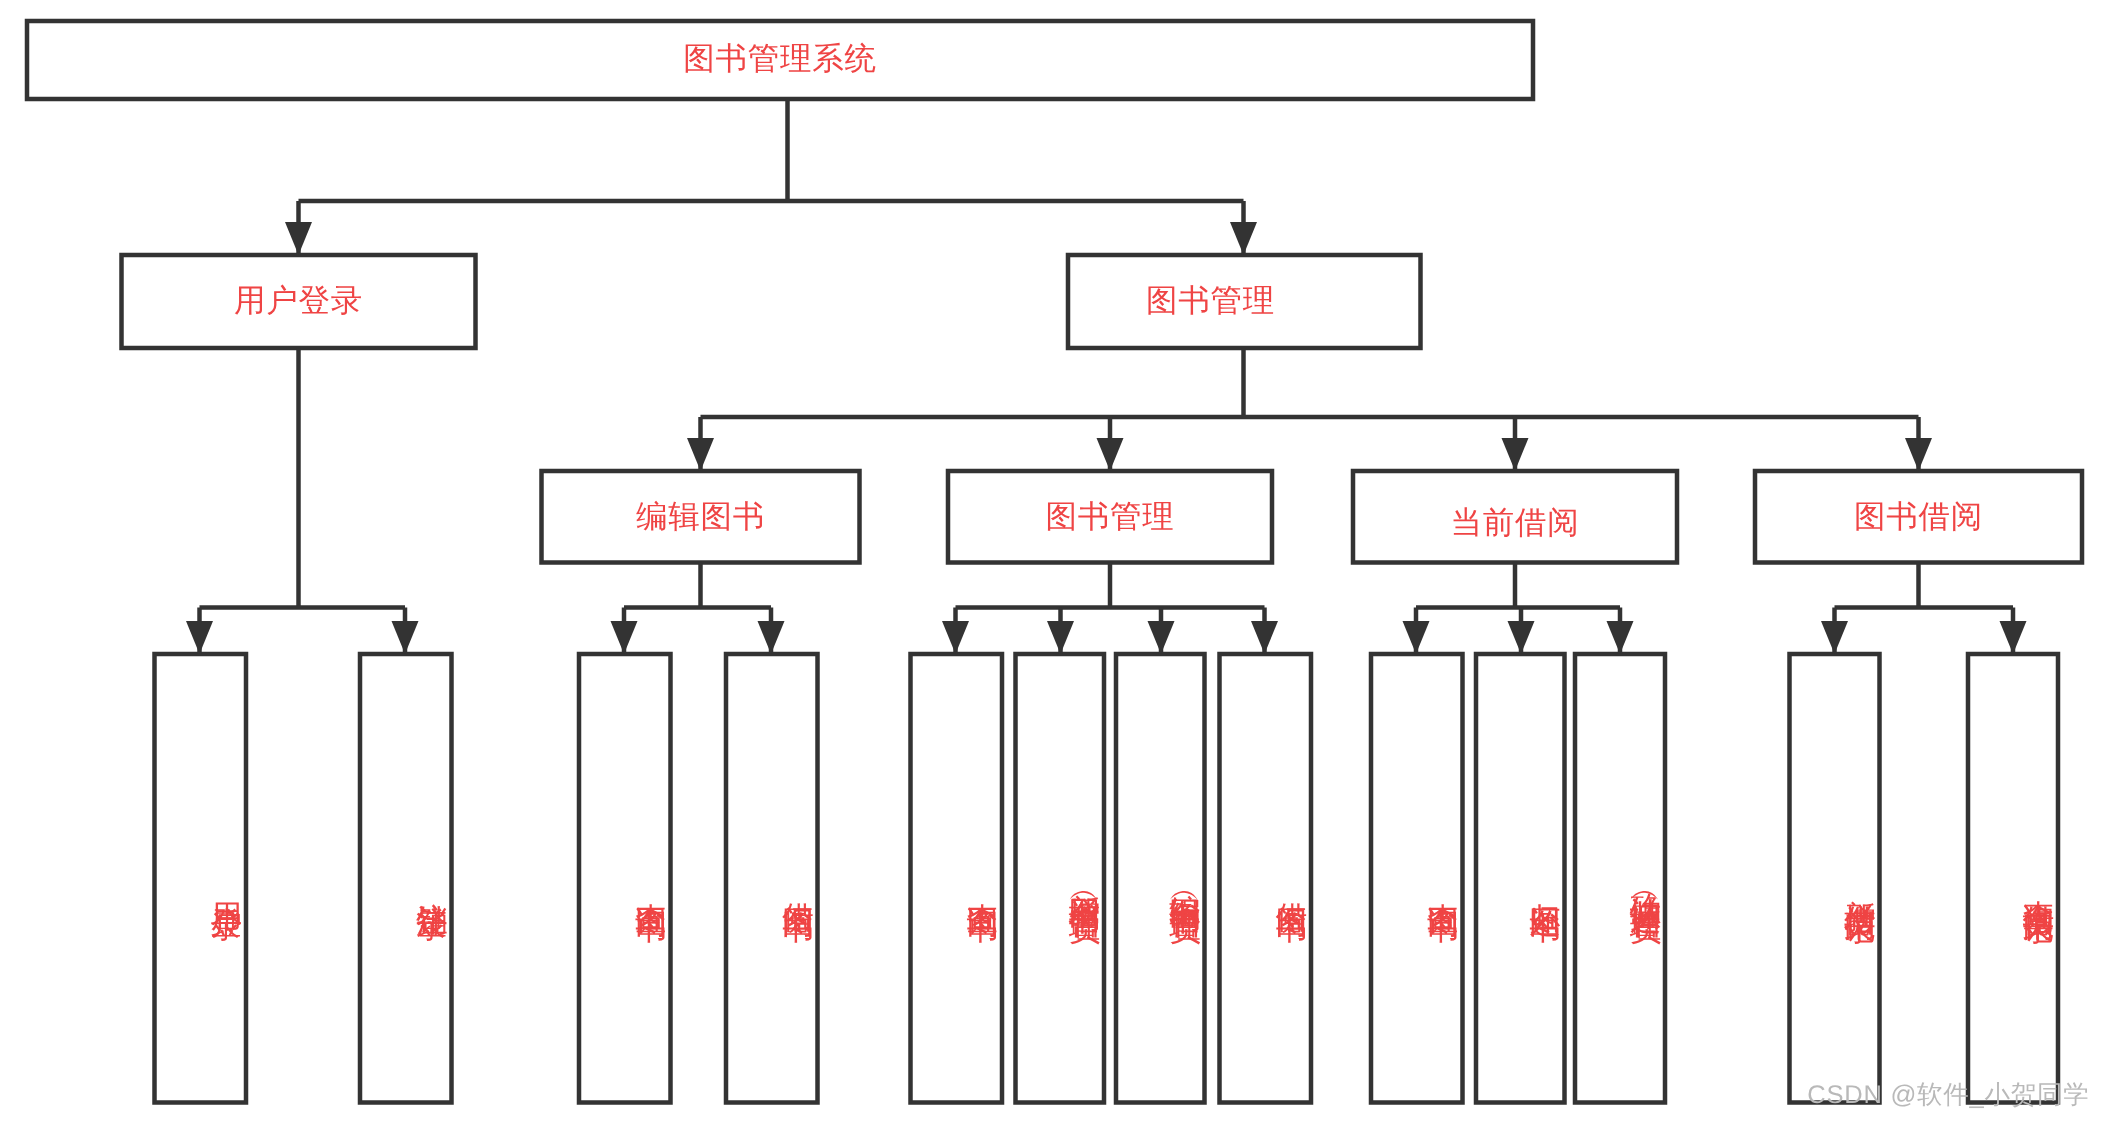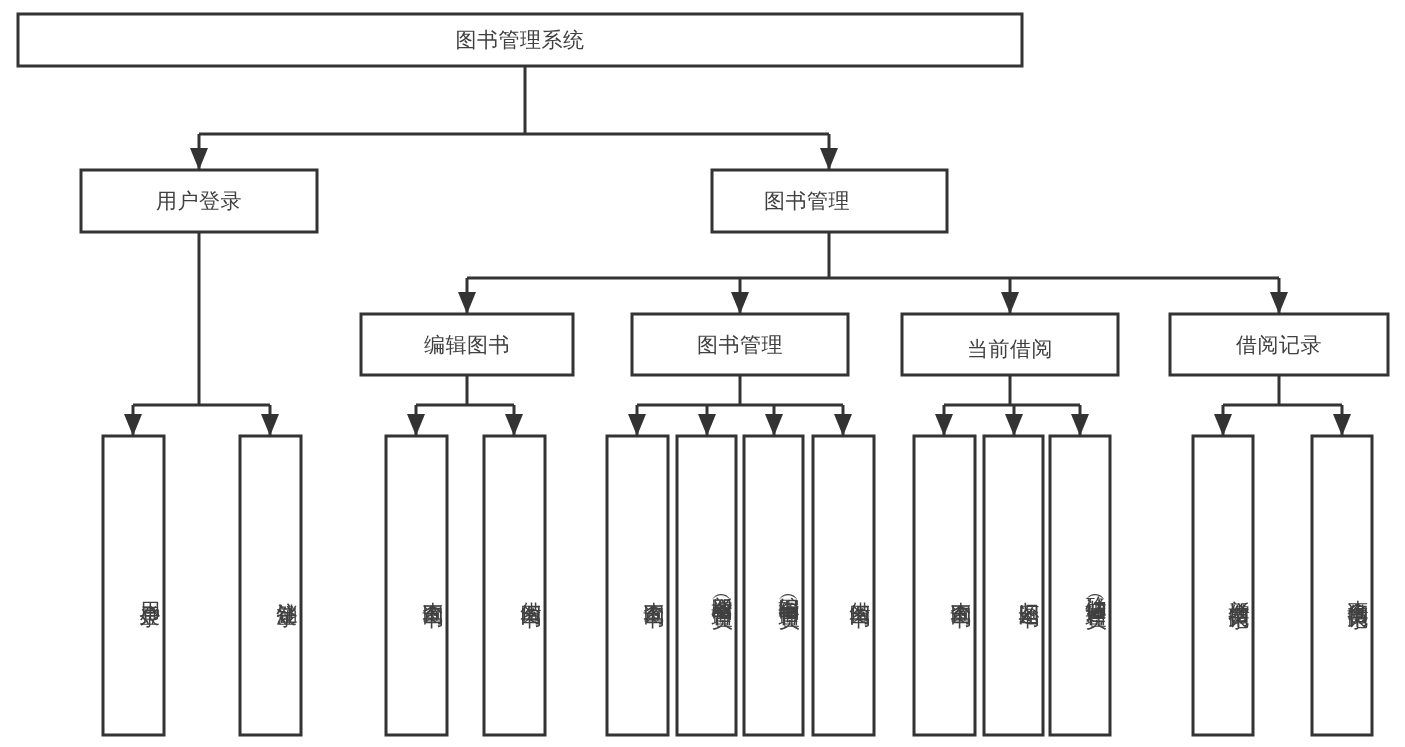--- a/index.html
+++ b/index.html
@@ -38,21 +38,21 @@
   }
   .arrow-head {
     fill: #333333;
     stroke: none;
   }
   .node-label {
     position: absolute;
     display: flex;
     align-items: center;
     justify-content: center;
-    color: #404040;
+    color: #ef4444;
     font-family: "Liberation Sans", "DejaVu Sans", sans-serif;
     pointer-events: none;
     box-sizing: border-box;
     text-align: right;
   }
   .node-label.horizontal {
     font-size: 21px;
     line-height: 1.2;
     letter-spacing: 0.5px;
   }
@@ -164,30 +164,31 @@
       </g>
   </svg>
 
   <div id="labels-layer">
       <div class="node-label horizontal" style="left: 18px; top: 14px; width: 1004px; height: 52px;">图书管理系统</div>
       <div class="node-label horizontal" style="left: 81px; top: 170px; width: 236px; height: 62px;">用户登录</div>
       <div class="node-label horizontal" style="left: 712px; top: 170px; width: 190px; height: 62px;">图书管理</div>
       <div class="node-label horizontal" style="left: 361px; top: 314px; width: 212px; height: 61px;">编辑图书</div>
       <div class="node-label horizontal" style="left: 632px; top: 314px; width: 216px; height: 61px;">图书管理</div>
       <div class="node-label horizontal" style="left: 902px; top: 314px; width: 216px; height: 70px;">当前借阅</div>
-      <div class="node-label horizontal" style="left: 1170px; top: 314px; width: 218px; height: 61px;">借阅记录</div>
+      <div class="node-label horizontal" style="left: 1170px; top: 314px; width: 218px; height: 61px;">图书借阅</div>
       <div class="node-label vertical" style="left: 103px; top: 436px; width: 61px; height: 299px;">用户登录</div>
       <div class="node-label vertical" style="left: 240px; top: 436px; width: 61px; height: 299px;">注销登录</div>
       <div class="node-label vertical" style="left: 386px; top: 436px; width: 61px; height: 299px;">查询图书</div>
       <div class="node-label vertical" style="left: 484px; top: 436px; width: 61px; height: 299px;">借阅图书</div>
       <div class="node-label vertical" style="left: 607px; top: 436px; width: 61px; height: 299px;">查询图书</div>
       <div class="node-label vertical tall" style="left: 677px; top: 436px; width: 59px; height: 299px;">新增图书（管理员）</div>
       <div class="node-label vertical tall" style="left: 744px; top: 436px; width: 59px; height: 299px;">编辑图书（管理员）</div>
       <div class="node-label vertical" style="left: 813px; top: 436px; width: 61px; height: 299px;">借阅图书</div>
       <div class="node-label vertical" style="left: 914px; top: 436px; width: 61px; height: 299px;">查询图书</div>
       <div class="node-label vertical" style="left: 984px; top: 436px; width: 59px; height: 299px;">归还图书</div>
       <div class="node-label vertical tall" style="left: 1050px; top: 436px; width: 60px; height: 299px;">确认归还（管理员）</div>
       <div class="node-label vertical" style="left: 1193px; top: 436px; width: 60px; height: 299px;">新增借阅记录</div>
       <div class="node-label vertical" style="left: 1312px; top: 436px; width: 60px; height: 299px;">查询借阅记录</div>
     </div>
 
+  <div class="watermark">CSDN @软件_小贺同学</div>
 
 </div>
 
 </body></html>

